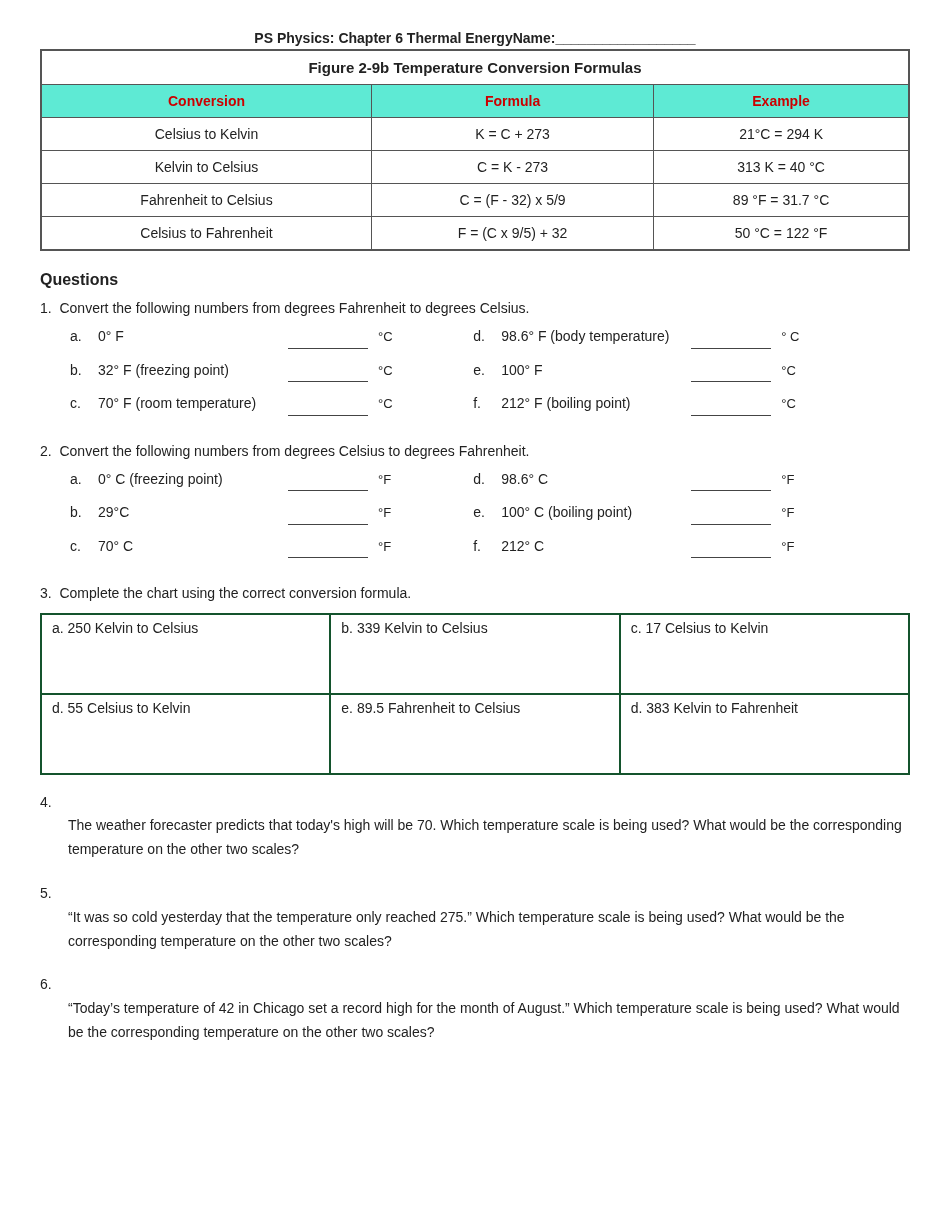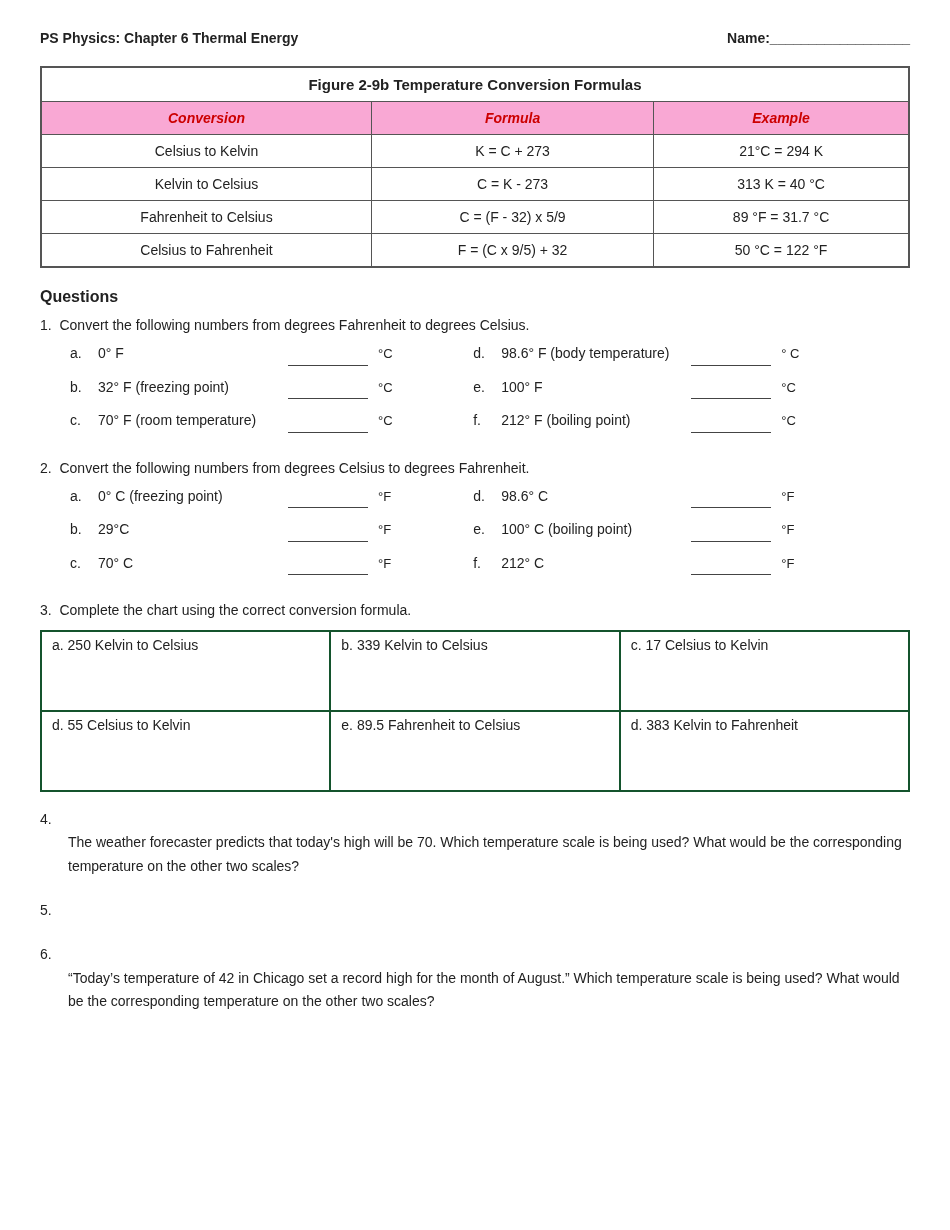--- a/index.html
+++ b/index.html
@@ -7,23 +7,23 @@
       font-family: Arial, sans-serif;
       font-size: 14px;
       background: #fff;
       color: #222;
       padding: 30px 40px;
       width: 950px;
       min-height: 1230px;
     }
     .header-row {
       display: flex;
-      justify-content: space-between;
+      justify-content: center;
       align-items: flex-end;
-      margin-bottom: 20px;
+      margin-bottom: 3px;
     }
     .header-title {
       font-weight: bold;
       font-size: 14px;
     }
     .header-name {
       font-weight: bold;
       font-size: 14px;
     }
     .main-table {
@@ -39,22 +39,21 @@
     }
     .table-title {
       font-weight: bold;
       font-size: 15px;
       background: #fff;
       border-bottom: 1px solid #555;
     }
     .col-header {
       font-weight: bold;
       color: #c00;
-      background: #f9a8d4;
-      font-style: italic;
+      background: #5eead4;
     }
     .questions-section {
       margin-top: 10px;
     }
     .questions-heading {
       font-weight: bold;
       font-size: 16px;
       margin-bottom: 8px;
     }
     .q-item {
@@ -272,20 +271,21 @@
     </table>
   </div>
 
   <div class="long-question">
     <span>4.</span>
     <p>The weather forecaster predicts that today's high will be 70. Which temperature scale is being used? What would be the corresponding temperature on the other two scales?</p>
   </div>
 
   <div class="long-question">
     <span>5.</span>
+    <p>“It was so cold yesterday that the temperature only reached 275.” Which temperature scale is being used? What would be the corresponding temperature on the other two scales?</p>
   </div>
 
   <div class="long-question">
     <span>6.</span>
     <p>“Today’s temperature of 42 in Chicago set a record high for the month of August.” Which temperature scale is being used? What would be the corresponding temperature on the other two scales?</p>
   </div>
 
 </div>
 
 </body></html>

